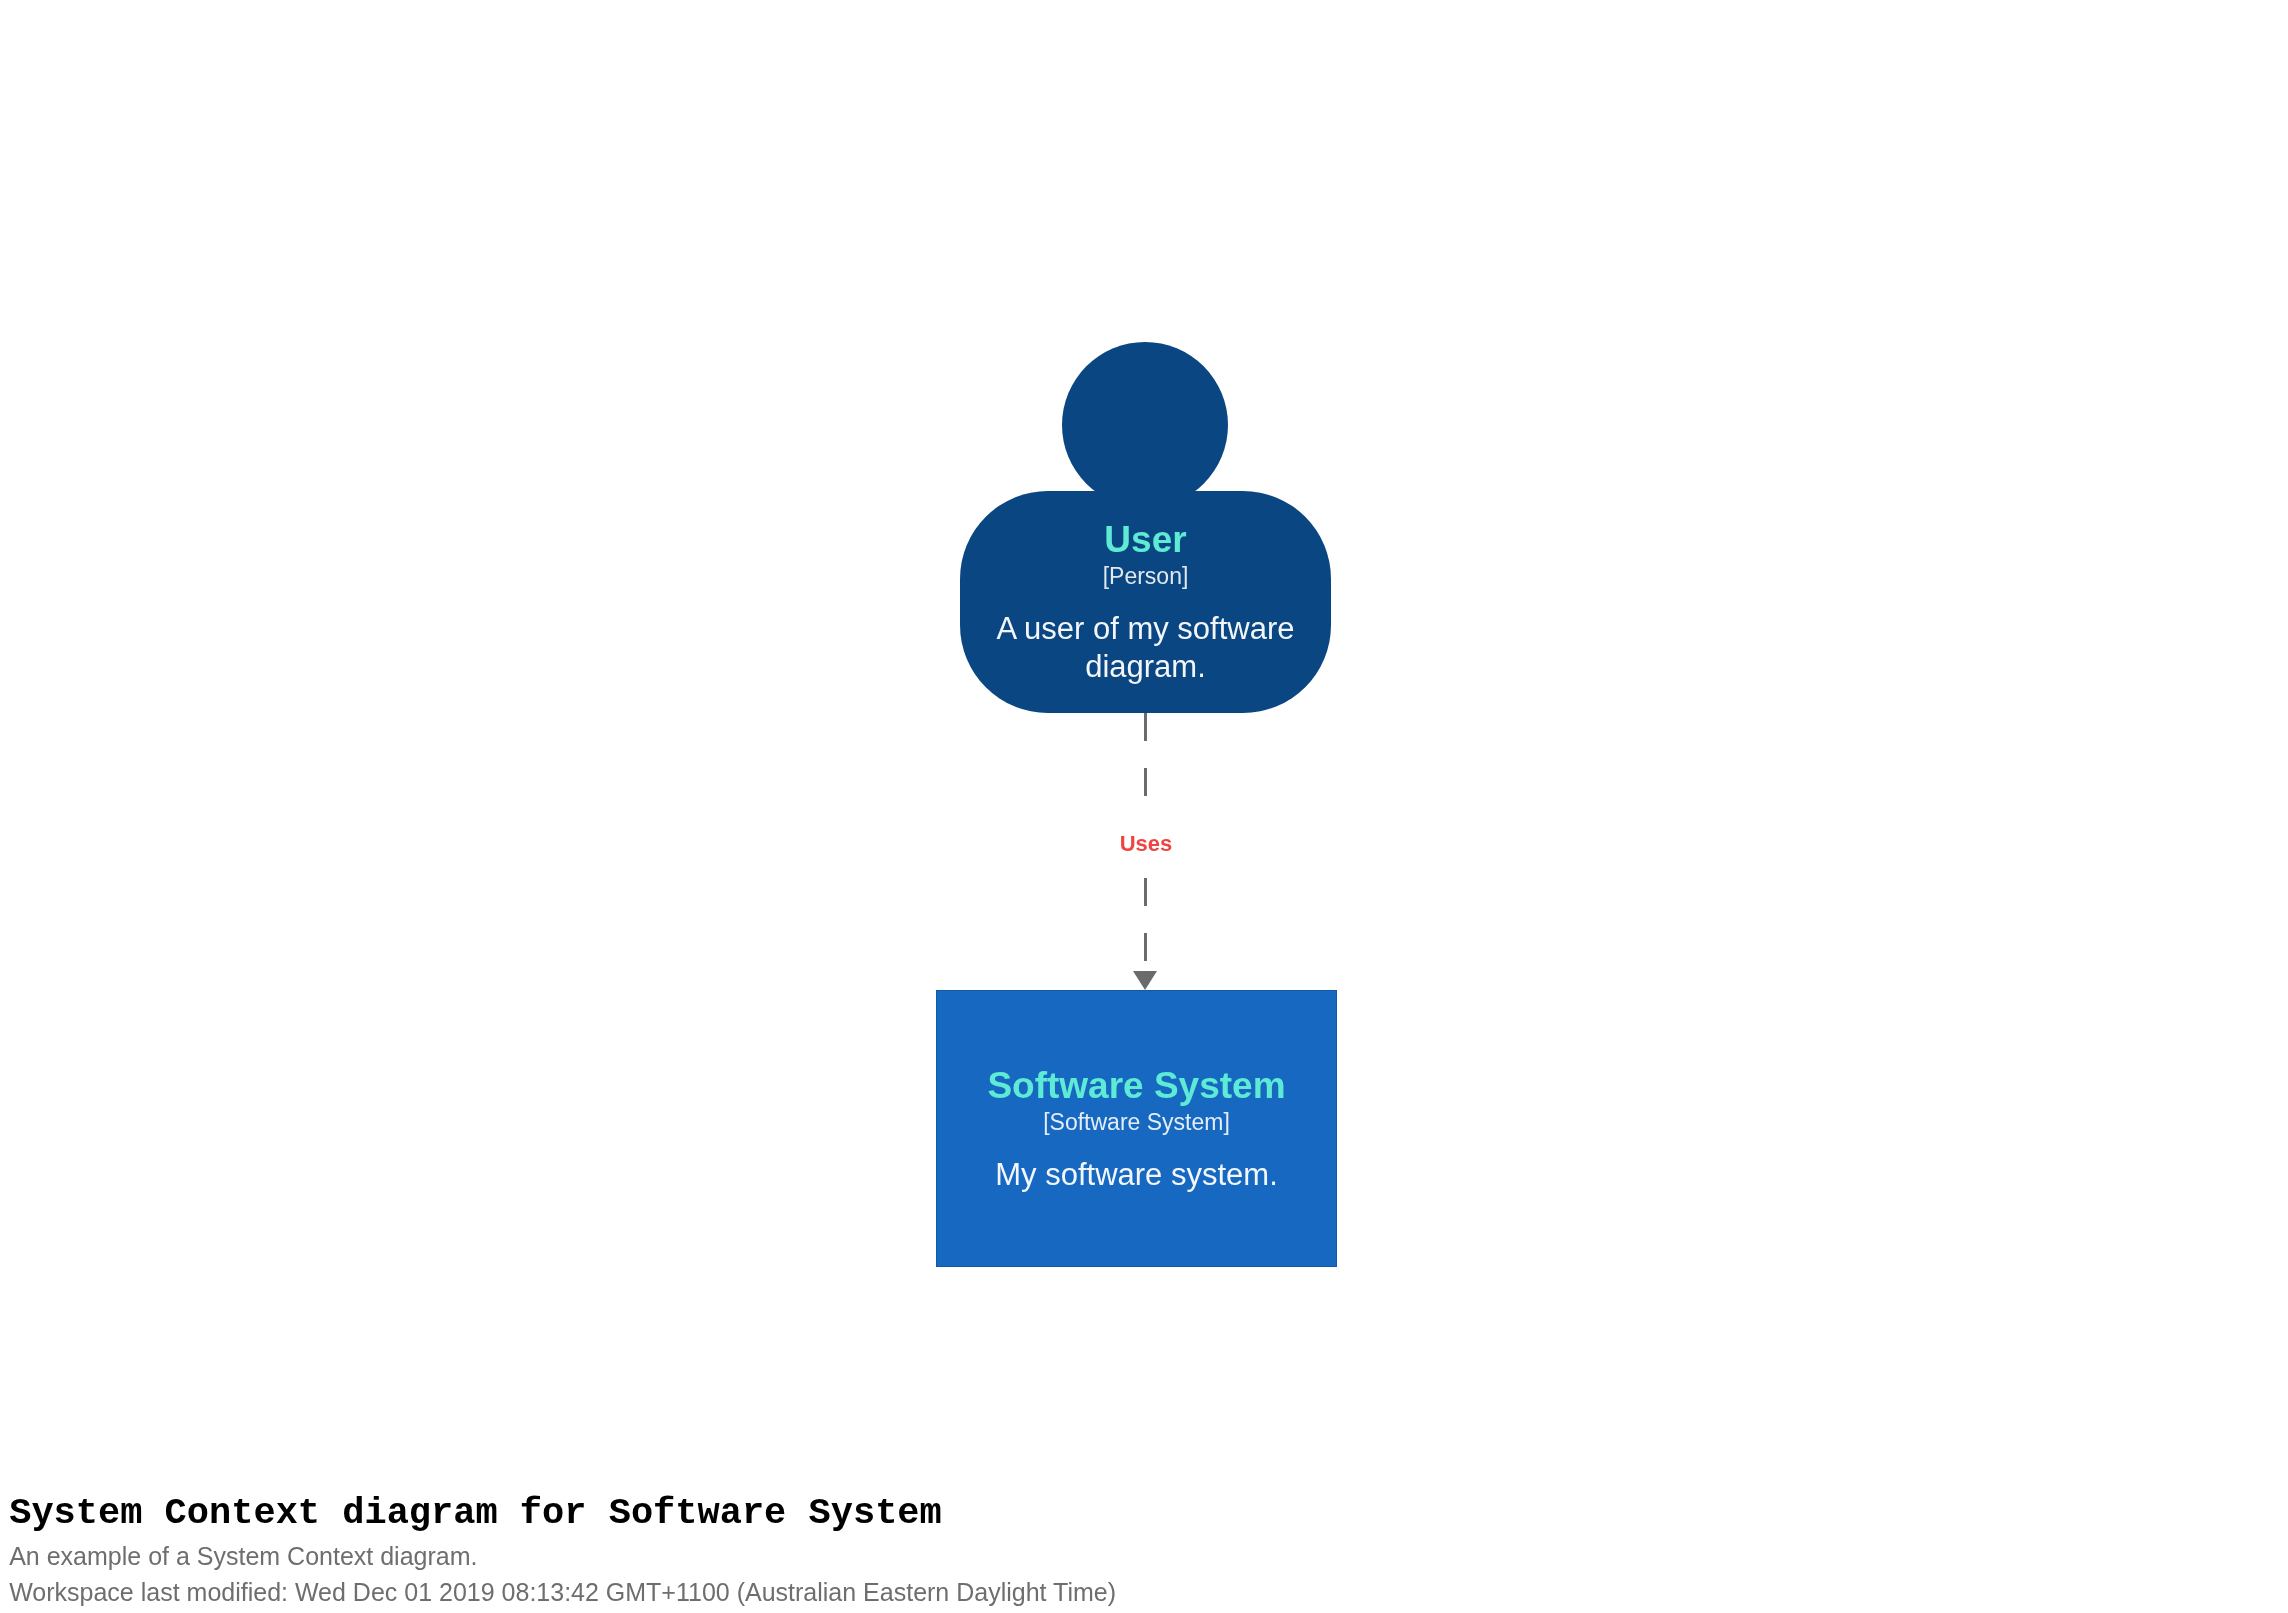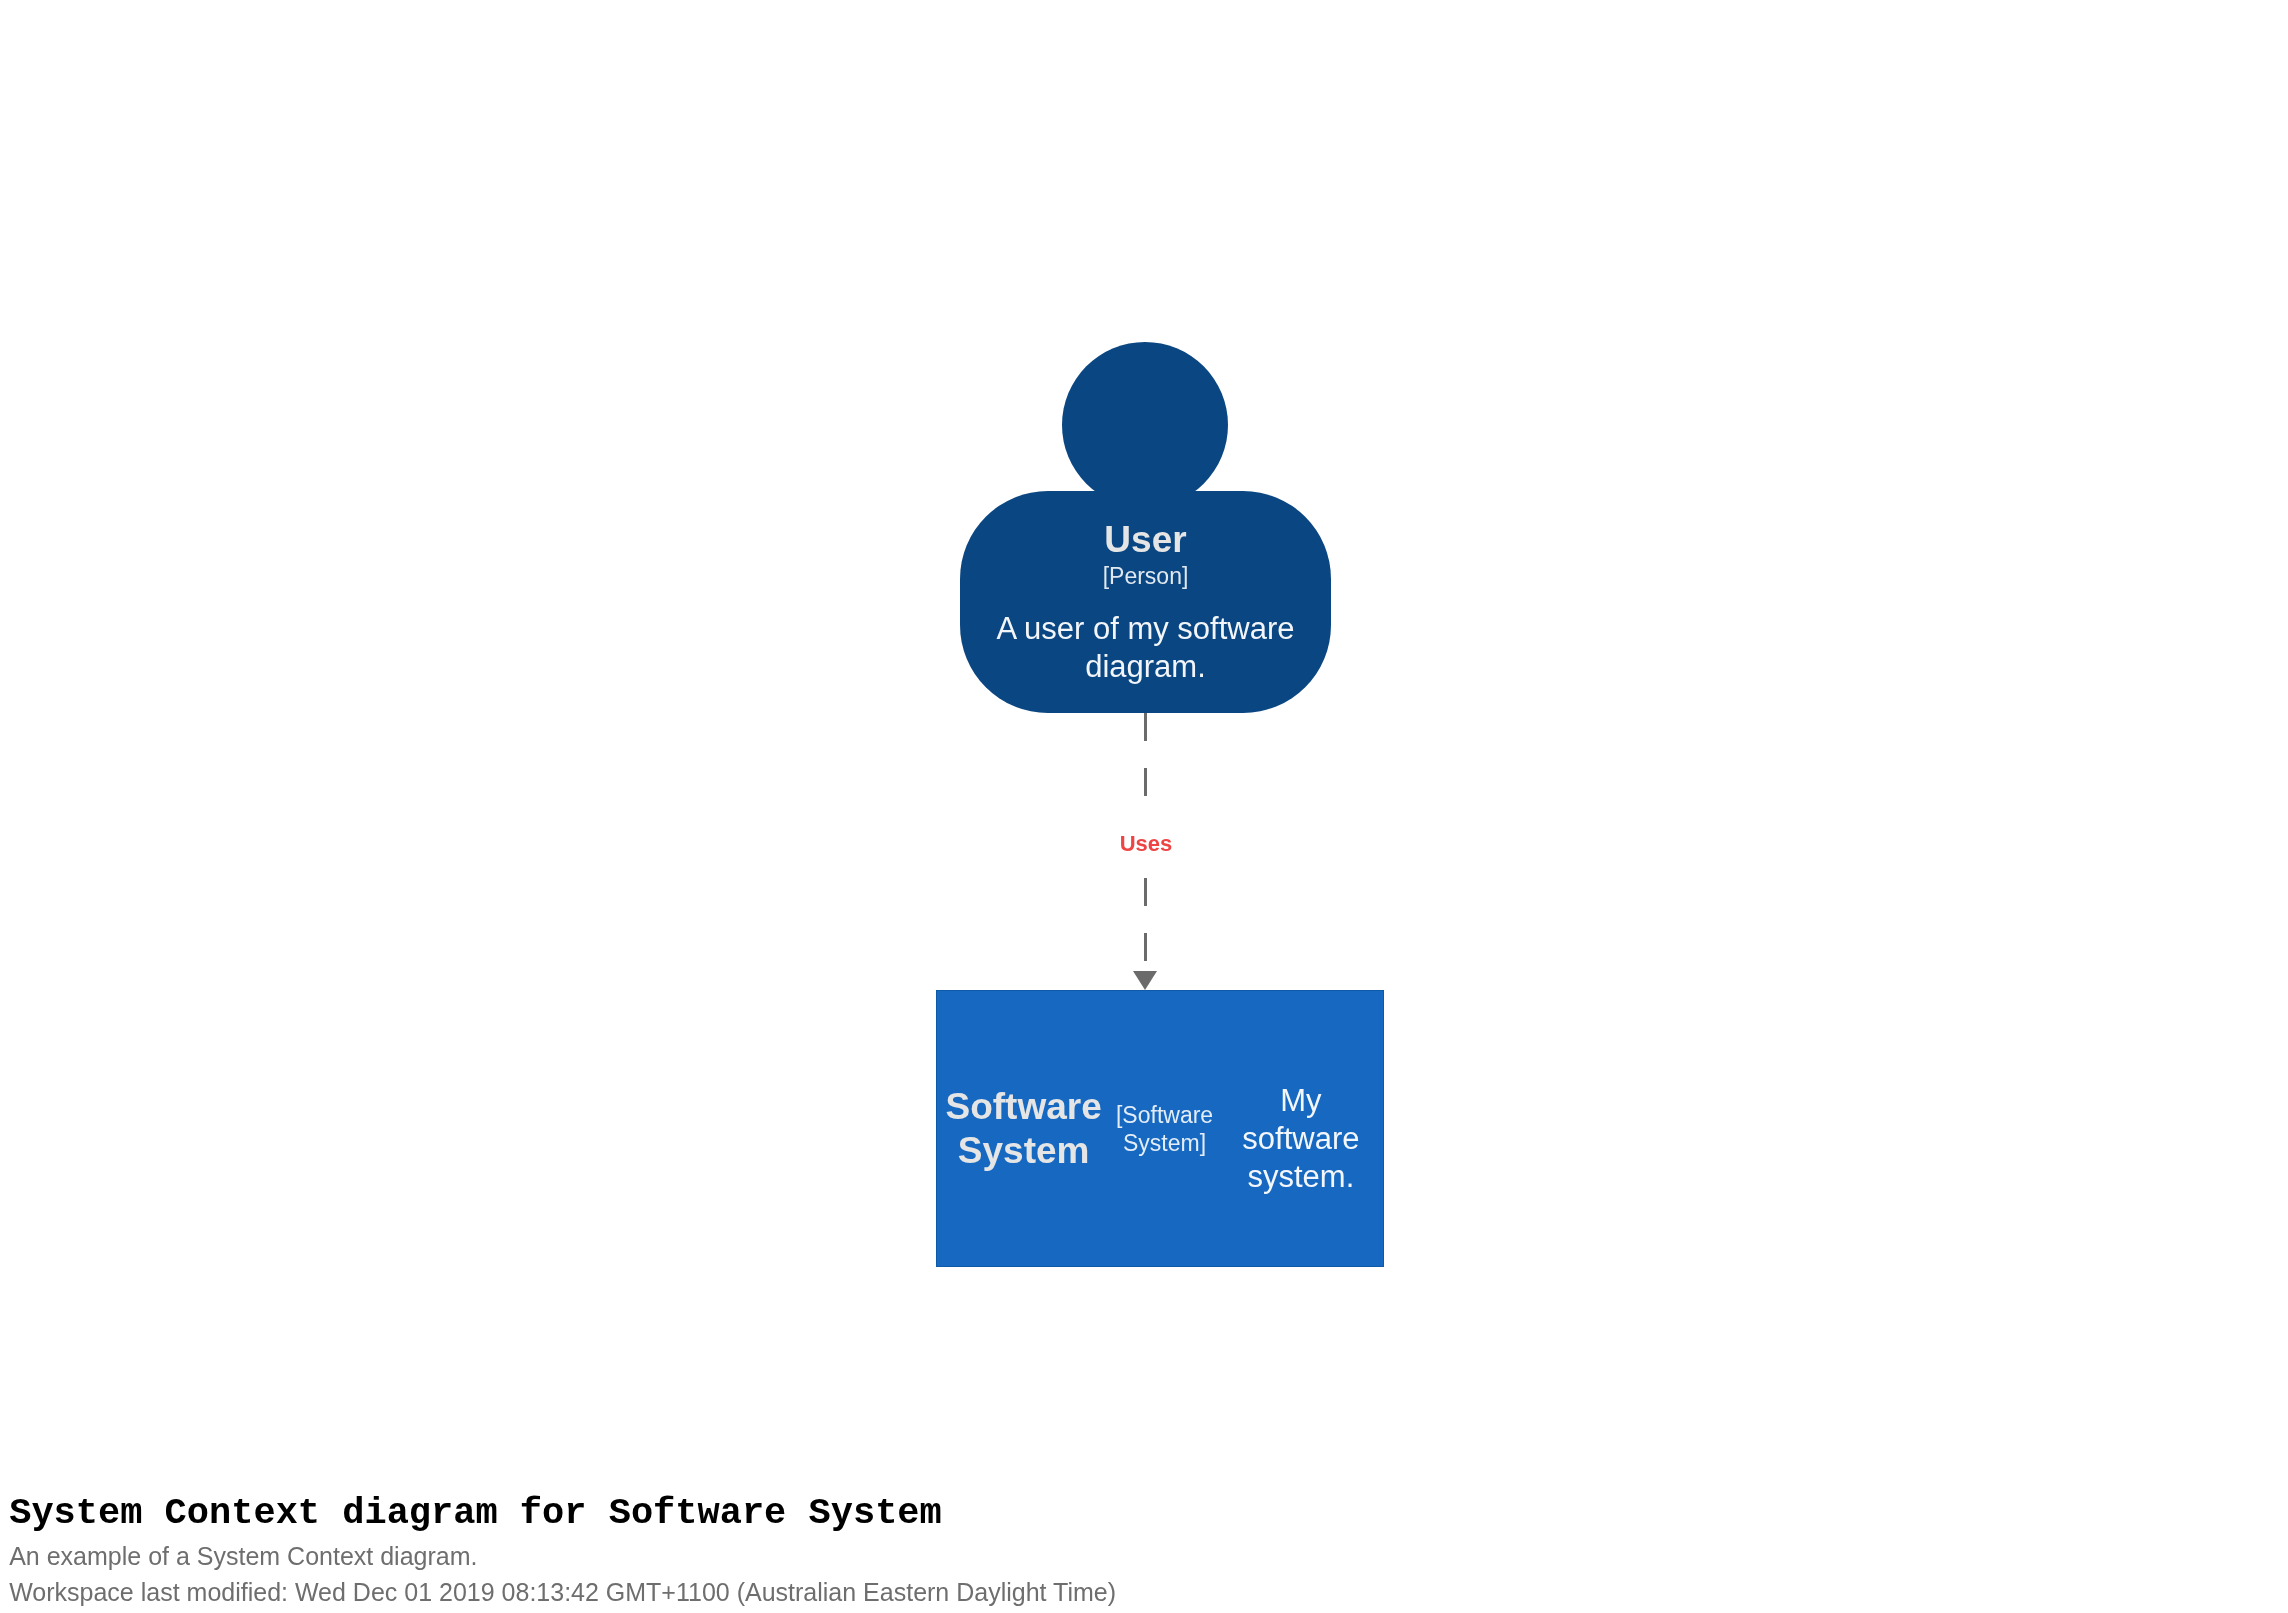--- a/index.html
+++ b/index.html
@@ -53,21 +53,21 @@
     justify-content: center;
     text-align: center;
     color: #ffffff;
   }
 
   
   .el-name {
     font-size: 37px;
     font-weight: bold;
     line-height: 44px;
-    color: #e5e5e5;
+    color: #5eead4;
   }
   .el-meta {
     font-size: 23px;
     line-height: 28px;
     color: rgba(255,255,255,0.88);
   }
   .el-desc {
     font-size: 31px;
     line-height: 38px;
     margin-top: 20px;
@@ -108,27 +108,27 @@
     border-left: 12px solid transparent;
     border-right: 12px solid transparent;
     border-top: 19.4px solid #6b6b6b;
   }
 
   
   .system-shape {
     position: absolute;
     left: 936px;
     top: 990px;
-    width: 448px;
+    width: 401px;
     height: 277px;
     box-sizing: border-box;
     background: #1668c1;
     border: 1.8px solid #0e5aa7;
     display: flex;
-    flex-direction: row;
+    flex-direction: column;
     align-items: center;
     justify-content: center;
     text-align: center;
     color: #ffffff;
     cursor: pointer;
   }
 
   
   .footer {
     position: absolute;

